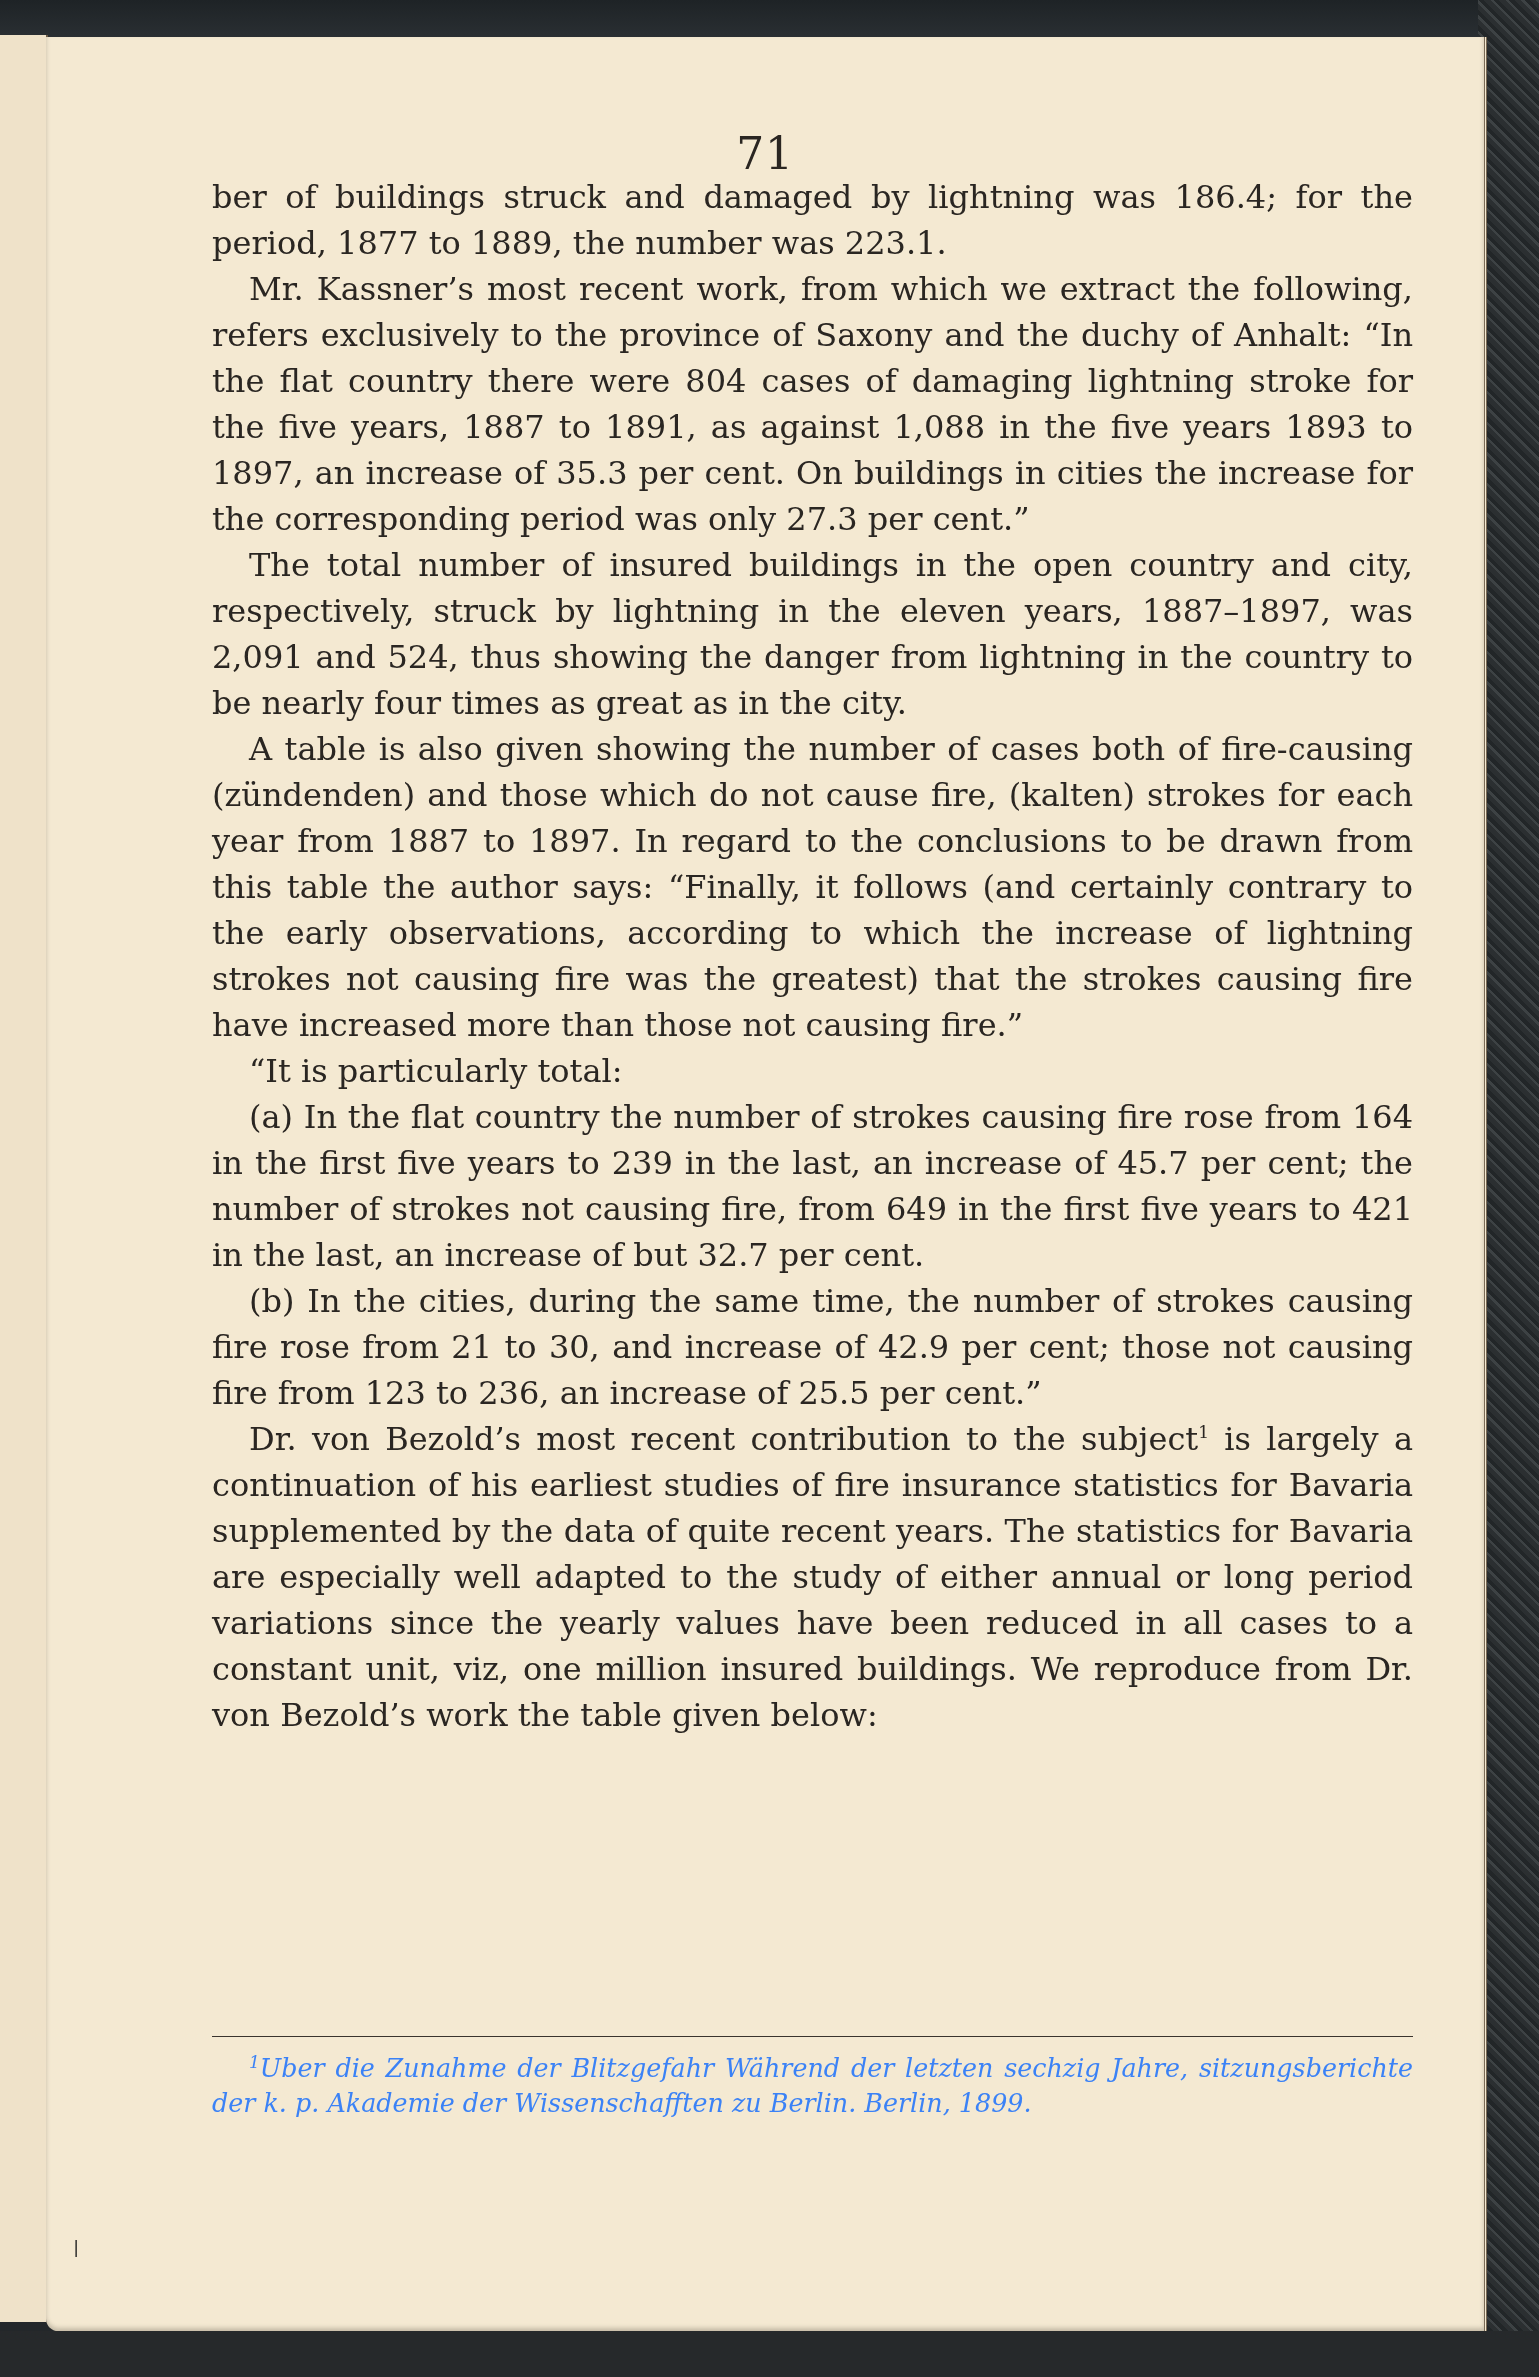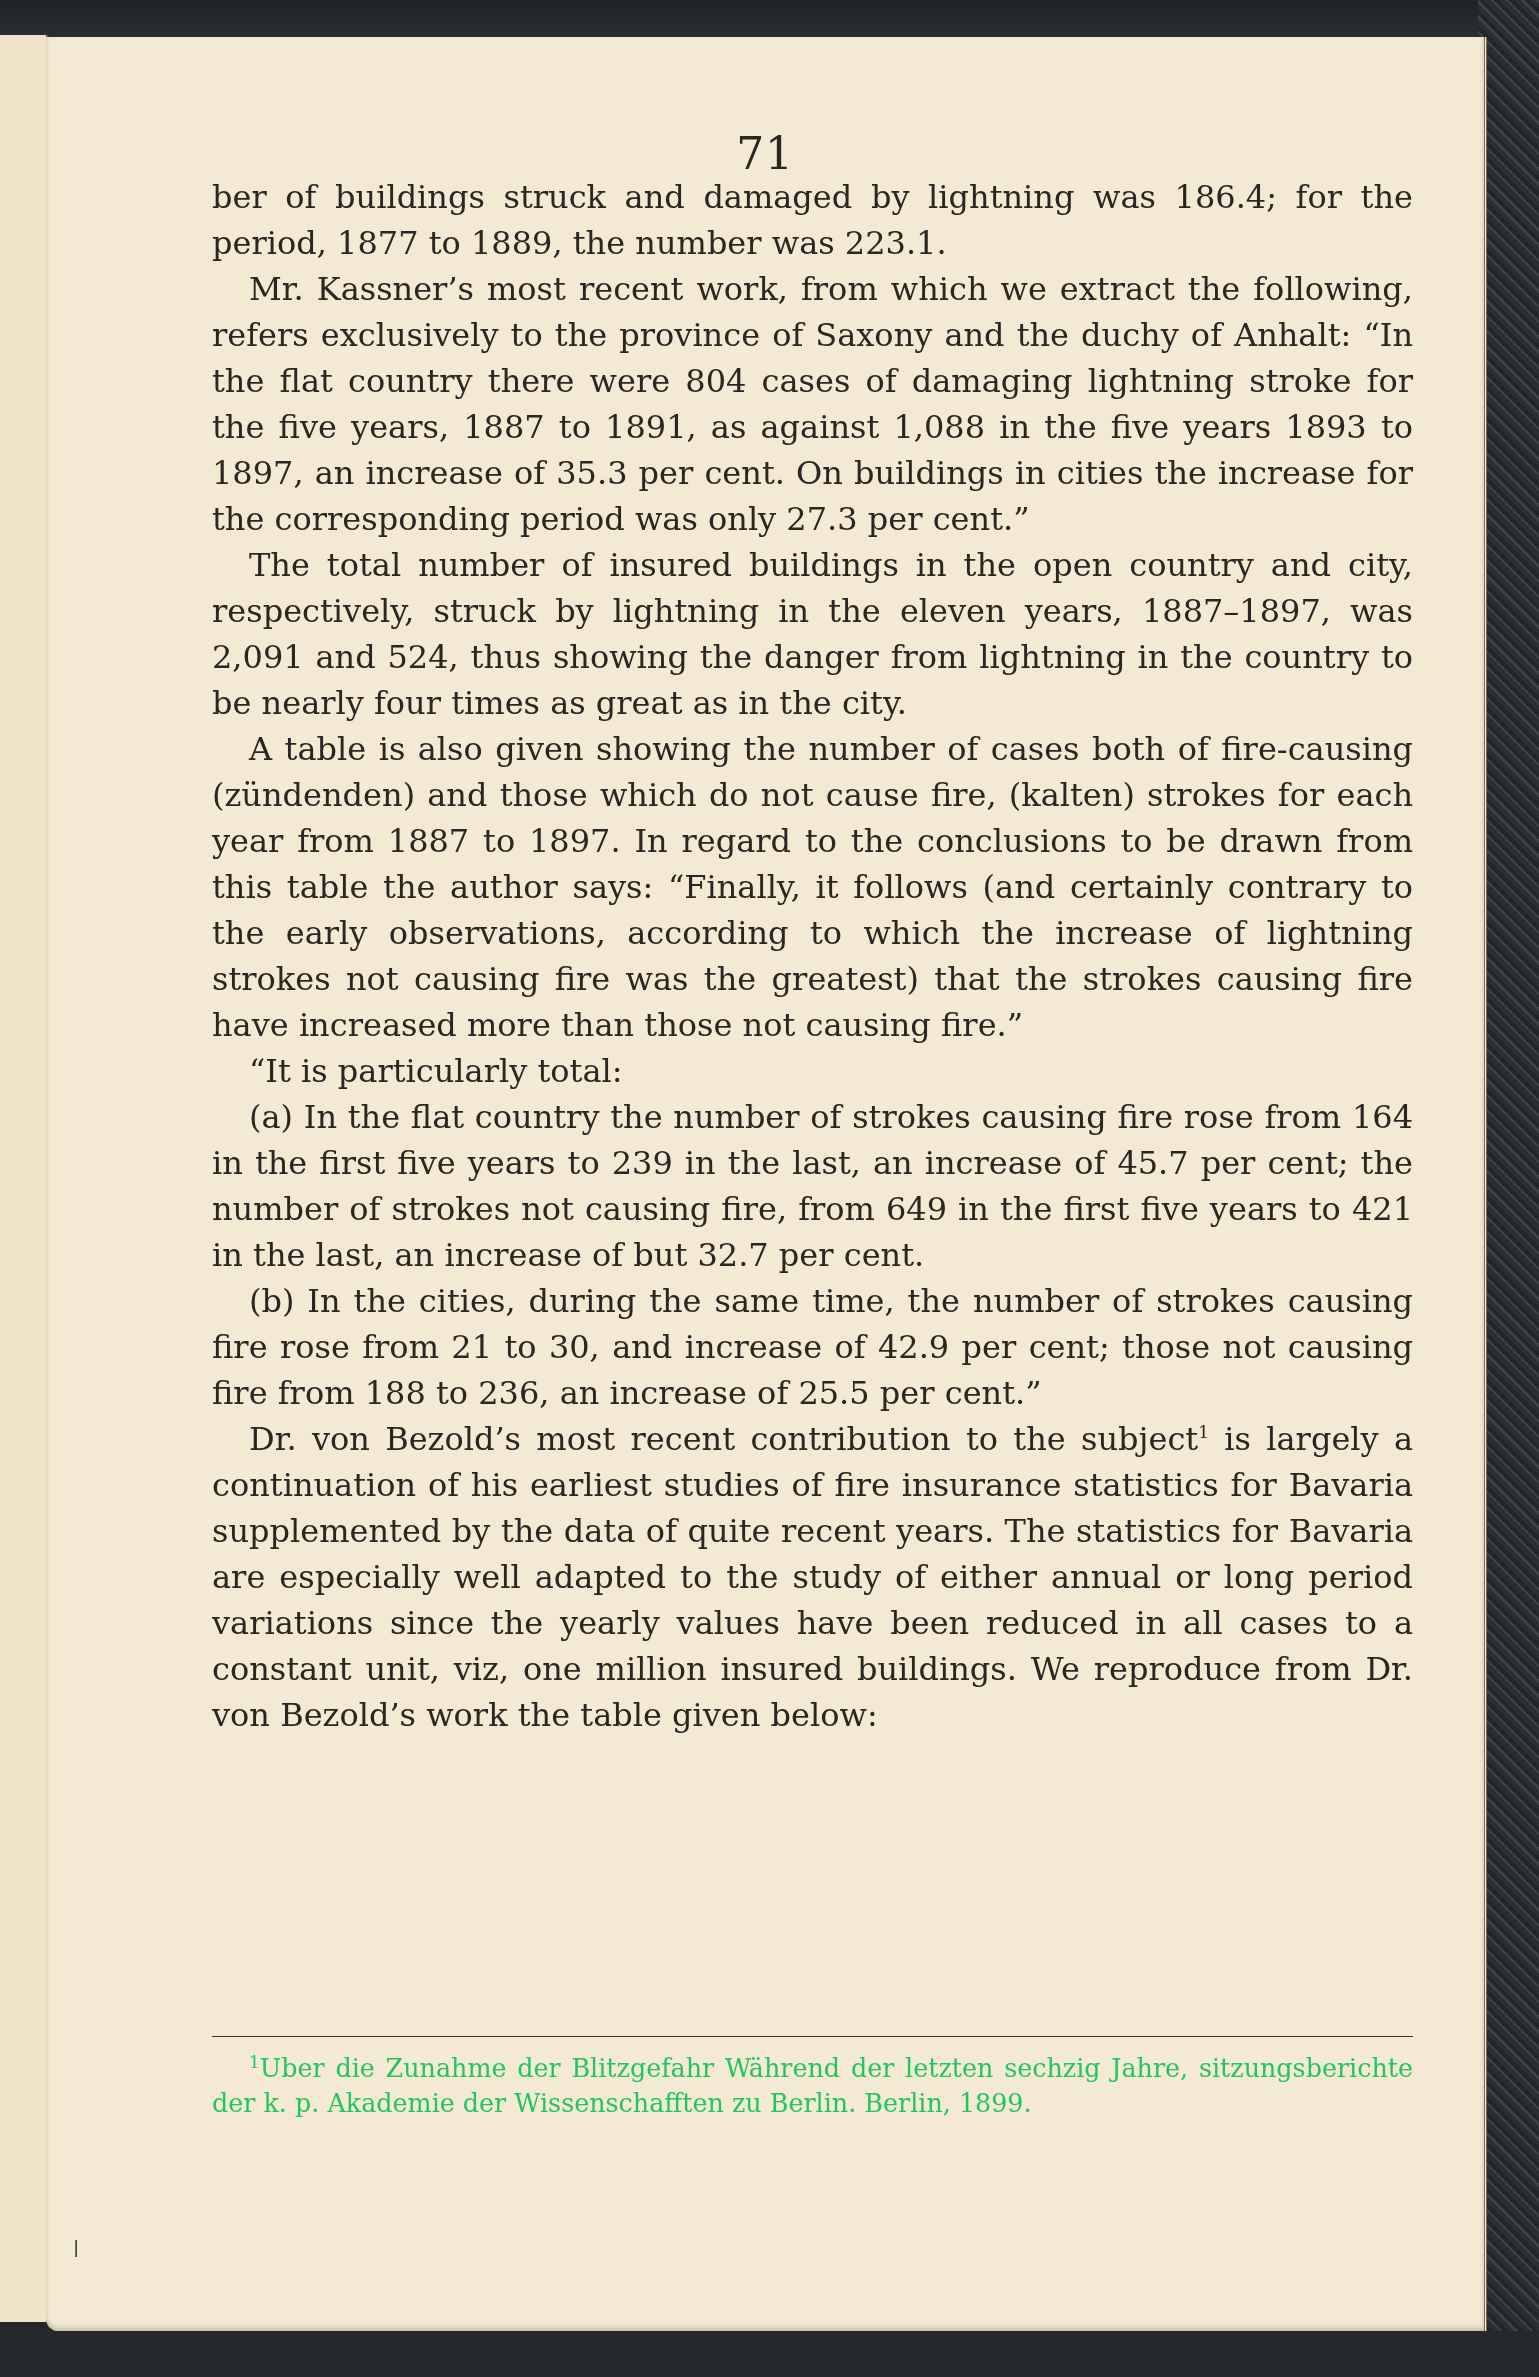--- a/index.html
+++ b/index.html
@@ -42,21 +42,21 @@
       text-align: justify;
     }
     .text-block p { margin: 0; }
     .indent { text-indent: 37px; }
     .footnote-rule {
       position: absolute; left: 212px; top: 2036px; width: 1201px;
       height: 0; border-top: 1.5px solid #3a342e;
     }
     .footnote {
       position: absolute; left: 212px; top: 2051px; width: 1201px;
-      color: #22c55e; font-size: 25.4px; line-height: 35px; text-align: justify;
+      color: #3b82f6; font-size: 25.4px; line-height: 35px; text-align: justify; font-style: italic;
     }
     .footnote p { margin: 0; text-indent: 37px; }
     sup { font-size: 17px; line-height: 0; }
     .mark {
       position: absolute; left: 69px; top: 2237px; font-size: 17px; color: #222;
     }
   </style>
 </head>
 <body>
 
@@ -69,21 +69,21 @@
   <div class="page-number">71</div>
 </div>
 
 <div class="text-block">
   <p>ber of buildings struck and damaged by lightning was 186.4; for the period, 1877 to 1889, the number was 223.1.</p>
   <p class="indent">Mr. Kassner’s most recent work, from which we extract the following, refers exclusively to the province of Saxony and the duchy of Anhalt: “In the flat country there were 804 cases of damaging lightning stroke for the five years, 1887 to 1891, as against 1,088 in the five years 1893 to 1897, an increase of 35.3 per cent. On buildings in cities the increase for the corresponding period was only 27.3 per cent.”</p>
   <p class="indent">The total number of insured buildings in the open country and city, respectively, struck by lightning in the eleven years, 1887–1897, was 2,091 and 524, thus showing the danger from lightning in the country to be nearly four times as great as in the city.</p>
   <p class="indent">A table is also given showing the number of cases both of fire-causing (zündenden) and those which do not cause fire, (kalten) strokes for each year from 1887 to 1897. In regard to the conclusions to be drawn from this table the author says: “Finally, it follows (and certainly contrary to the early observations, according to which the increase of lightning strokes not causing fire was the greatest) that the strokes causing fire have increased more than those not causing fire.”</p>
   <p class="indent">“It is particularly total:</p>
   <p class="indent">(a) In the flat country the number of strokes causing fire rose from 164 in the first five years to 239 in the last, an increase of 45.7 per cent; the number of strokes not causing fire, from 649 in the first five years to 421 in the last, an increase of but 32.7 per cent.</p>
-  <p class="indent">(b) In the cities, during the same time, the number of strokes causing fire rose from 21 to 30, and increase of 42.9 per cent; those not causing fire from 188 to 236, an increase of 25.5 per cent.”</p>
+  <p class="indent">(b) In the cities, during the same time, the number of strokes causing fire rose from 21 to 30, and increase of 42.9 per cent; those not causing fire from 123 to 236, an increase of 25.5 per cent.”</p>
   <p class="indent"><span>Dr. von Bezold’s most recent contribution to the subject</span><sup>1</sup><span> is largely a continuation of his earliest studies of fire insurance statistics for Bavaria supplemented by the data of quite recent years. The statistics for Bavaria are especially well adapted to the study of either annual or long period variations since the yearly values have been reduced in all cases to a constant unit, viz, one million insured buildings. We reproduce from Dr. von Bezold’s work the table given below:</span></p>
 </div>
 
 <div class="footnote-rule"></div>
 <div class="footnote">
   <p><sup>1</sup><span>Uber die Zunahme der Blitzgefahr Während der letzten sechzig Jahre, sitzungsberichte der k. p. Akademie der Wissenschafften zu Berlin. Berlin, 1899.</span></p>
 </div>
 
 <div class="mark">❘</div>
 

